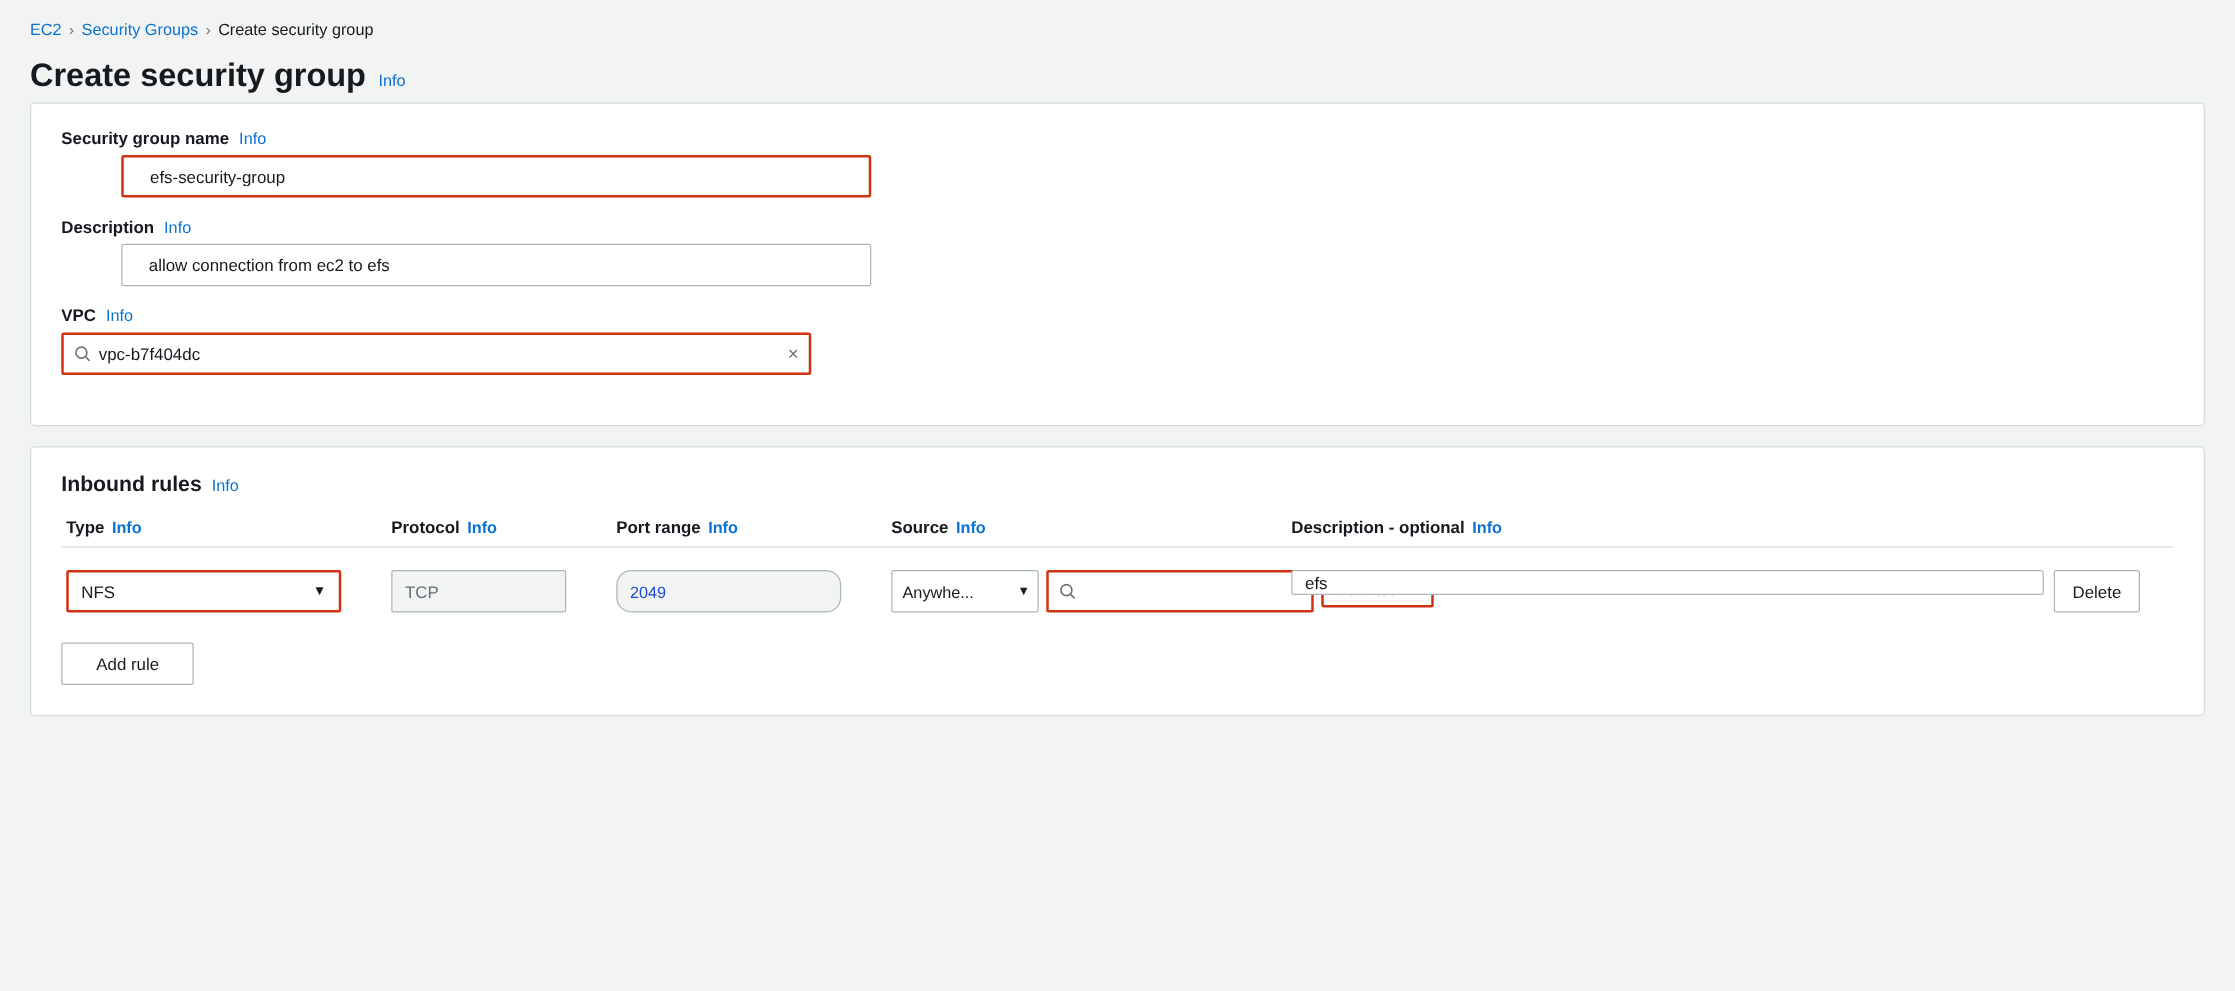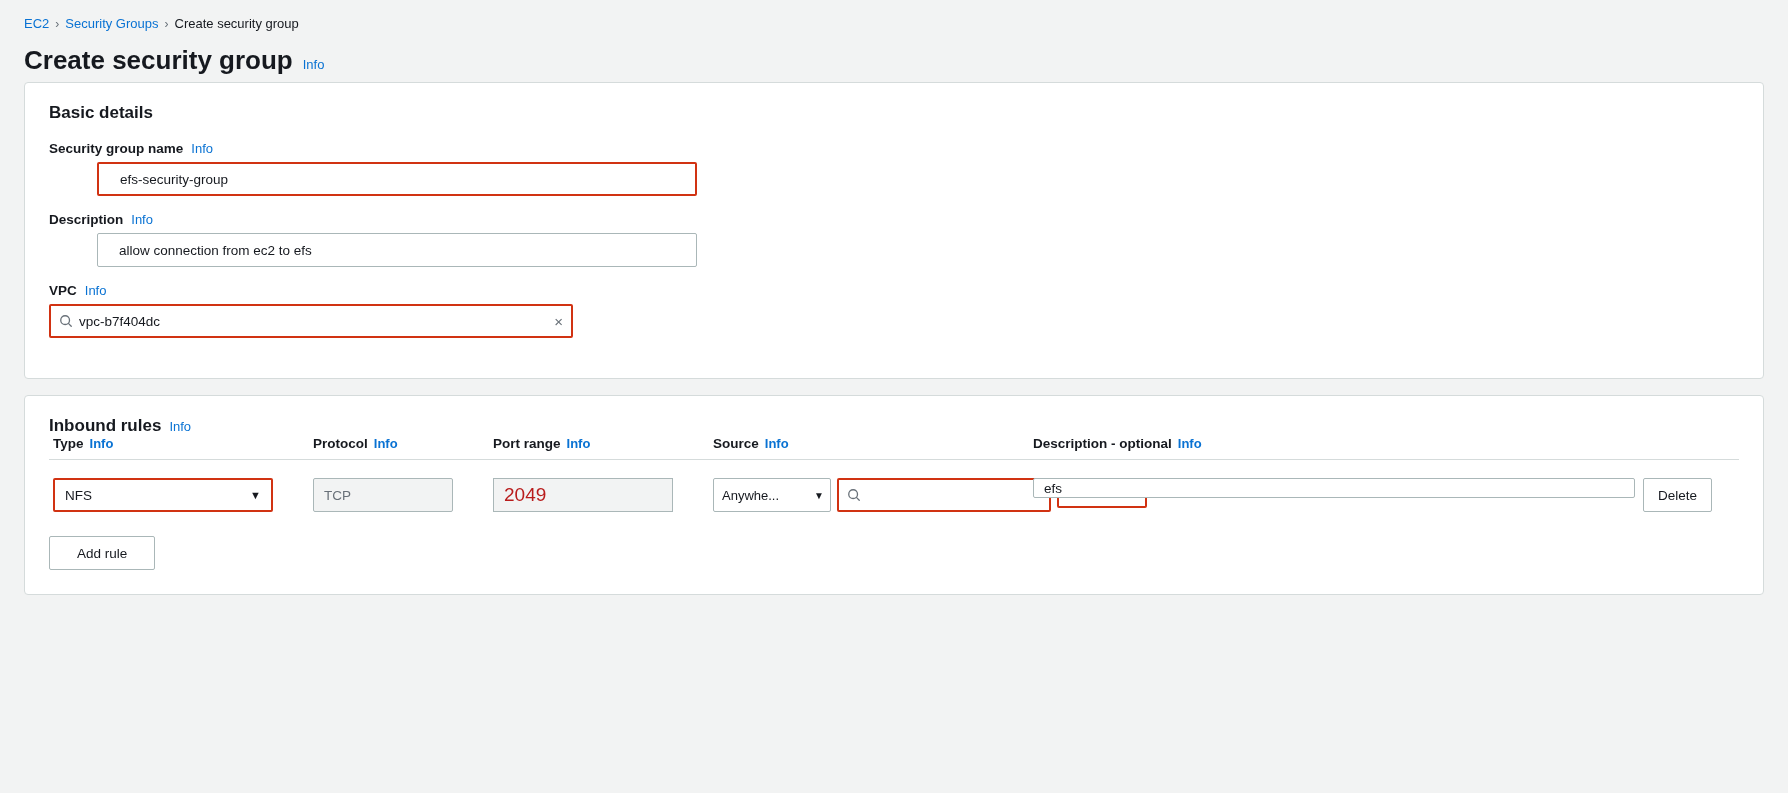--- a/index.html
+++ b/index.html
@@ -98,21 +98,21 @@
       border-radius: 2px;
       font-size: 13.5px;
       color: #16191f;
       background: #fff;
       outline: none;
       margin-left: 48px;
     }
     .vpc-input-wrapper {
       display: flex;
       align-items: center;
-      width: 524px;
+      width: 600px;
       max-width: 100%;
       height: 34px;
       border: 2px solid #d13212;
       border-radius: 2px;
       background: #fff;
       padding: 0 8px;
       gap: 6px;
     }
     .vpc-input-wrapper .search-icon-svg {
       color: #687078;
@@ -130,20 +130,21 @@
       cursor: pointer;
       color: #687078;
       font-size: 15px;
       flex-shrink: 0;
     }
     
     .inbound-header {
       display: flex;
       align-items: baseline;
       gap: 8px;
+      margin-bottom: 16px;
     }
     .inbound-title {
       font-size: 17px;
       font-weight: 700;
       color: #16191f;
     }
     .rules-table-header {
       display: grid;
       grid-template-columns: 260px 180px 220px 320px 1fr 100px;
       gap: 0;
@@ -200,24 +201,24 @@
       font-size: 13.5px;
       color: #687078;
       display: flex;
       align-items: center;
       width: 140px;
     }
     .port-field {
       height: 34px;
       background: #f2f3f3;
       border: 1px solid #aab7b8;
-      border-radius: 0;
+      border-radius: 12px;
       padding: 0 10px;
-      font-size: 19px;
-      color: #b91c1c;
+      font-size: 13px;
+      color: #1d4ed8;
       display: flex;
       align-items: center;
       width: 180px;
     }
     
     .source-wrapper {
       display: flex;
       flex-direction: row;
       gap: 6px;
     }
@@ -333,21 +334,20 @@
     <span class="breadcrumb-separator">›</span>
     <span class="breadcrumb-current">Create security group</span>
   </div>
 
   <div class="page-title-row">
     <h1 class="page-title">Create security group</h1>
     <a class="info-link">Info</a>
   </div>
 
   <div class="card">
-    <div class="card-title">Basic details</div>
 
     <div class="form-field">
       <div class="field-label-row">
         <span class="field-label">Security group name</span>
         <a class="info-link">Info</a>
       </div>
       <input class="text-input name-highlighted" type="text" value="efs-security-group" style="">
     </div>
 
     <div class="form-field">

